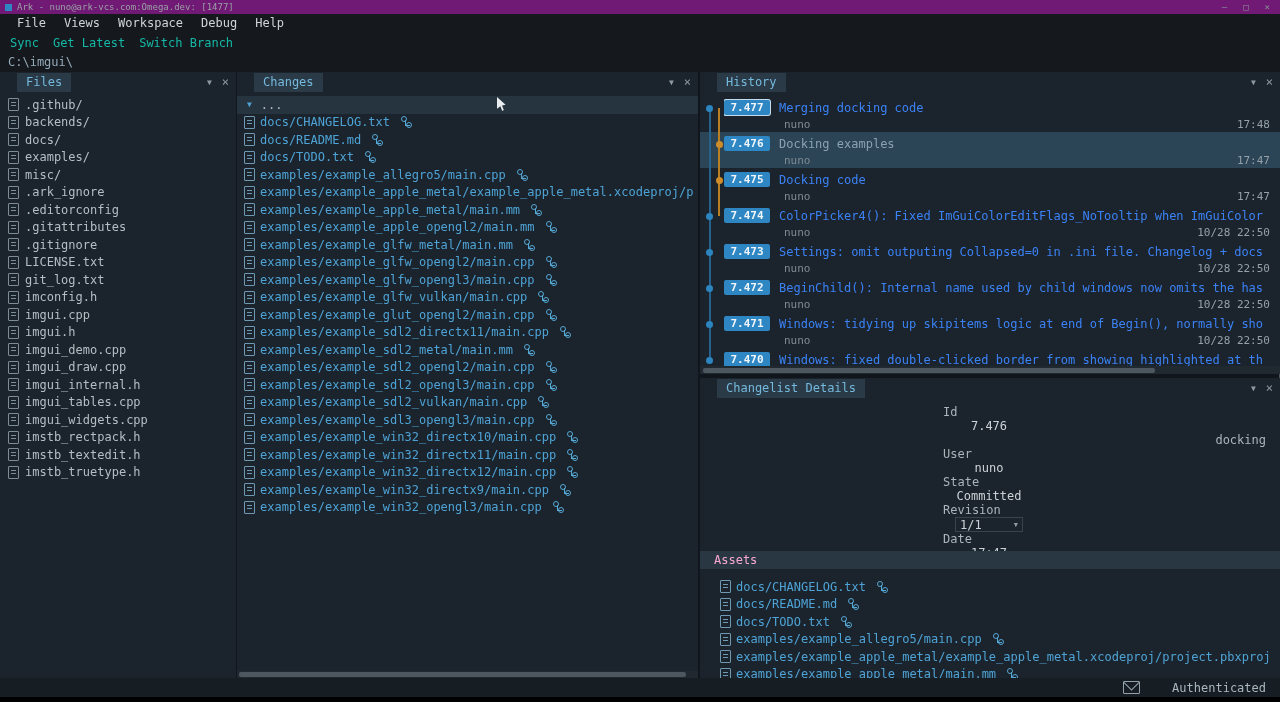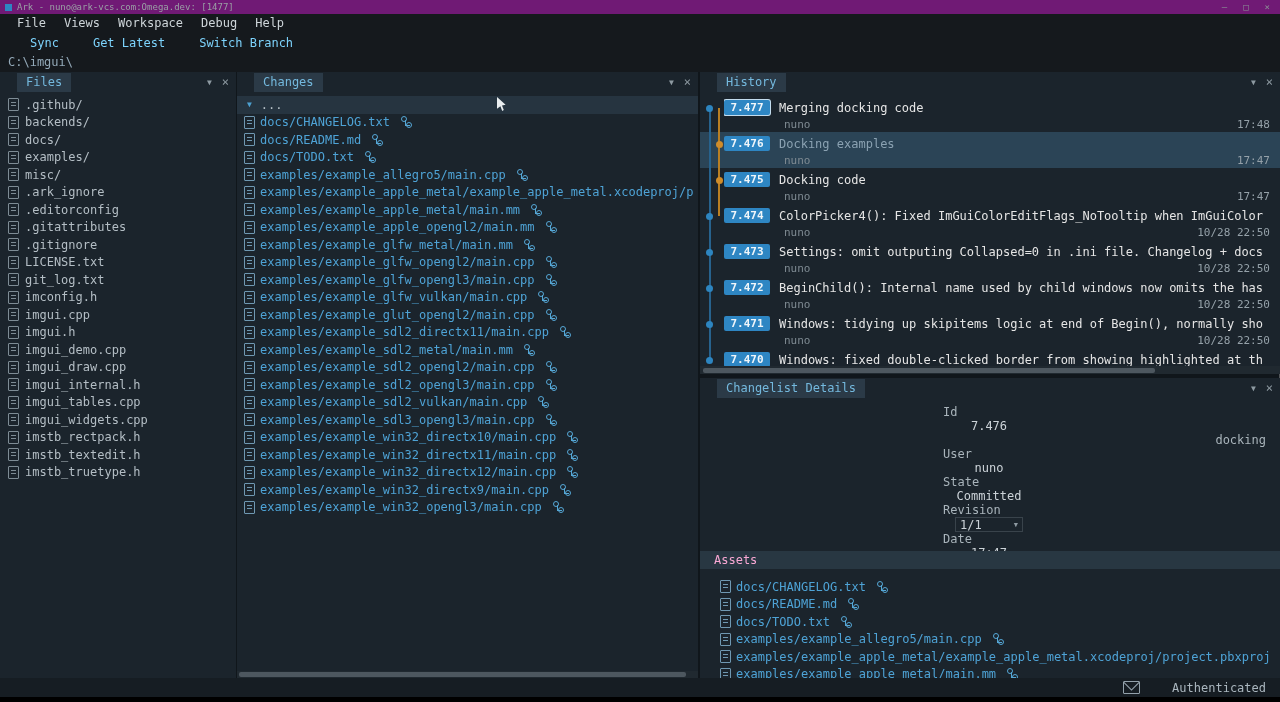--- a/index.html
+++ b/index.html
@@ -14,21 +14,21 @@
               display:flex; align-items:center; padding-left:5px; gap:5px;
               font-size:9px; color:#9aa0a5; white-space:nowrap; }
   .app-icon { width:7px; height:7px; background:#2e86c3; flex:none; }
   .win-controls { position:absolute; right:10px; top:0; height:14px; display:flex; gap:16px;
                   align-items:center; font-size:9px; color:#8b9196; }
   .win-controls span { cursor:default; }
 
   .menubar { position:absolute; top:14px; left:0; right:0; height:19px; display:flex; padding-left:8px; }
   .menu-item { padding:0 9px; font-size:12px; line-height:19px; color:#ced5d9; }
   .toolbar { position:absolute; top:33px; left:0; right:0; height:20px; display:flex; gap:10px; padding-left:8px; }
-  .tool-item { font-size:12px; line-height:20px; color:#7dd3fc; padding:0 2px;margin-left:20px; }
+  .tool-item { font-size:12px; line-height:20px; color:#14b8a6; padding:0 2px; }
   .pathbar { position:absolute; top:53px; left:0; right:0; height:19px;
              font-size:12px; line-height:19px; color:#93a9b8; padding-left:8px; }
 
   
   .panel { position:absolute; background:#1b242c; overflow:hidden; }
   .phdr { height:20px; position:relative; display:flex; align-items:center; padding-left:17px; }
   .ptab { background:#2b3a47; color:#74b9de; font-size:12px; padding:2px 9px 3px; white-space:nowrap; }
   .phdr-icons { position:absolute; right:7px; top:0; height:20px; display:flex; align-items:center; gap:10px; }
   .icon-filter { font-size:8px; color:#8e9aa2; }
   .icon-close { font-size:12px; color:#8e9aa2; line-height:10px; }
@@ -69,21 +69,21 @@
   .history-rows { position:absolute; top:24px; left:0; right:0; bottom:8px; overflow:hidden; }
   .hrow { height:36px; position:relative; padding:3px 8px 0 24px; box-sizing:border-box; }
   .hrow.selected { background:#2b4456; }
   .hrow .dot { position:absolute; width:7px; height:7px; border-radius:50%; top:9px; z-index:2; }
   .hrow.br-main .dot { left:6px; background:#2d85c0; }
   .hrow.br-docking .dot { left:16px; background:#cf8c2a; }
   .hline1 { display:flex; align-items:center; height:17px; overflow:hidden; }
   .badge { background:#2e86c3; color:#f0f6fa; font-size:11px; font-weight:bold;
            padding:1px 5px; border-radius:2px; min-width:36px; text-align:center; flex:none; }
   .hrow.current .badge { box-shadow:0 0 0 1px #c3dcee; }
-  .hcomment { margin-left:9px; font-size:12px; color:#e5e5e5; white-space:nowrap; overflow:hidden; }
+  .hcomment { margin-left:9px; font-size:12px; color:#3b82f6; white-space:nowrap; overflow:hidden; }
   .hrow.selected .hcomment { color:#8ba2b2; }
   .hline2 { display:flex; justify-content:space-between; align-items:center; height:16px;
             padding-left:60px; font-size:11px; }
   .huser { color:#7f8b93; }
   .htime { color:#95a1a9; padding-right:2px; white-space:nowrap; }
   .graph-overlay { position:absolute; top:24px; left:0; bottom:8px; width:30px; z-index:1; pointer-events:none; }
   .graph-main { position:absolute; left:9px; top:10px; height:253px; width:2px; background:#27628d; }
   .graph-branch { position:absolute; left:18px; top:12px; height:108px; width:2px; background:#b97f23; }
 
   

